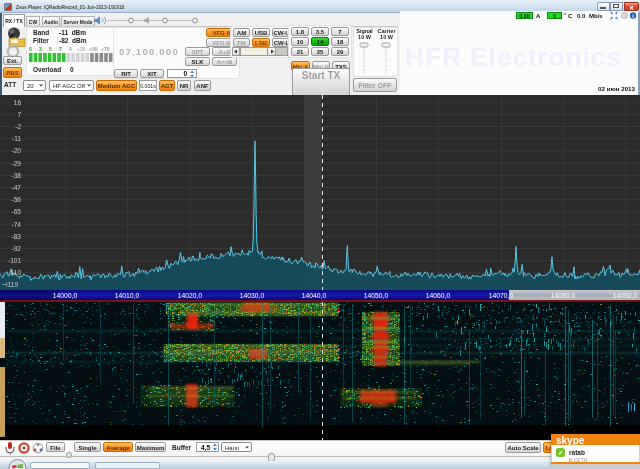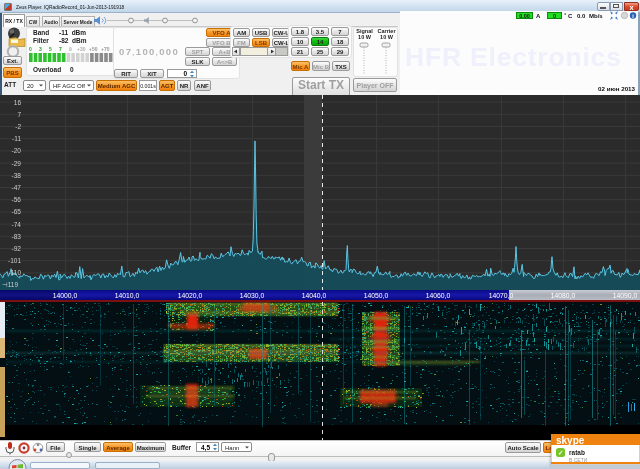--- a/index.html
+++ b/index.html
@@ -176,22 +176,22 @@
 </svg>
 
 <div class="abs" style="left:4px;top:81px;font-size:6.5px;font-weight:bold;color:#222">ATT</div>
 <div class="combo" style="left:23px;top:80px;width:23px;height:11px;line-height:10px">20</div>
 <div class="combo" style="left:49px;top:80px;width:45px;height:11px;line-height:10px">HF AGC Off</div>
 <div class="btn or" style="left:96px;top:80px;width:41px;height:11px;line-height:10px;color:#5a2a00">Medium AGC</div>
 <div class="abs" style="left:139px;top:80px;width:18px;height:11px;background:#fff;border:1px solid #9a9a9a;font-size:5.2px;line-height:10px;text-align:center;color:#222">0.001s</div>
 <div class="btn or" style="left:159px;top:80px;width:16px;height:11px;line-height:10px;color:#5a2a00">AGT</div>
 <div class="btn" style="left:177px;top:80px;width:14px;height:11px;line-height:10px">NR</div>
 <div class="btn" style="left:194px;top:80px;width:17px;height:11px;line-height:10px">ANF</div>
-<div class="btn dis" style="left:292px;top:77px;width:58px;height:28px;line-height:13px;font-size:12px">Start TX</div>
-<div class="btn dis" style="left:353px;top:78px;width:44px;height:14px;line-height:13px;font-size:7px">Player OFF</div>
+<div class="btn dis" style="left:292px;top:68px;width:58px;height:28px;line-height:13px;font-size:10px">Start TX</div>
+<div class="btn dis" style="left:353px;top:78px;width:44px;height:14px;line-height:13px;font-size:7px">Filter OFF</div>
 
 <svg class="abs" style="left:0;top:0" width="640" height="302" viewBox="0 0 640 302">
 <rect x="0" y="95" width="640" height="195" fill="#2b2b2b"></rect>
 <line x1="0" y1="102.1" x2="640" y2="102.1" stroke="#3a3a3a" stroke-width="1"></line>
       <line x1="0" y1="114.3" x2="640" y2="114.3" stroke="#3a3a3a" stroke-width="1"></line>
       <line x1="0" y1="126.5" x2="640" y2="126.5" stroke="#3a3a3a" stroke-width="1"></line>
       <line x1="0" y1="138.7" x2="640" y2="138.7" stroke="#3a3a3a" stroke-width="1"></line>
       <line x1="0" y1="150.9" x2="640" y2="150.9" stroke="#3a3a3a" stroke-width="1"></line>
       <line x1="0" y1="163.1" x2="640" y2="163.1" stroke="#3a3a3a" stroke-width="1"></line>
       <line x1="0" y1="175.3" x2="640" y2="175.3" stroke="#3a3a3a" stroke-width="1"></line>

